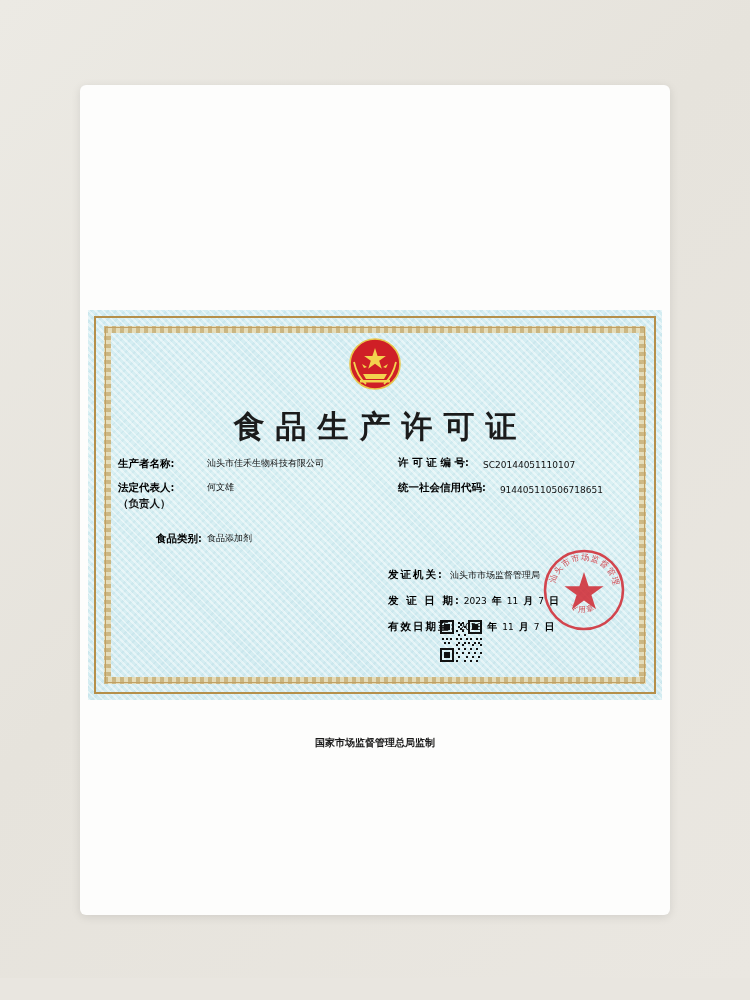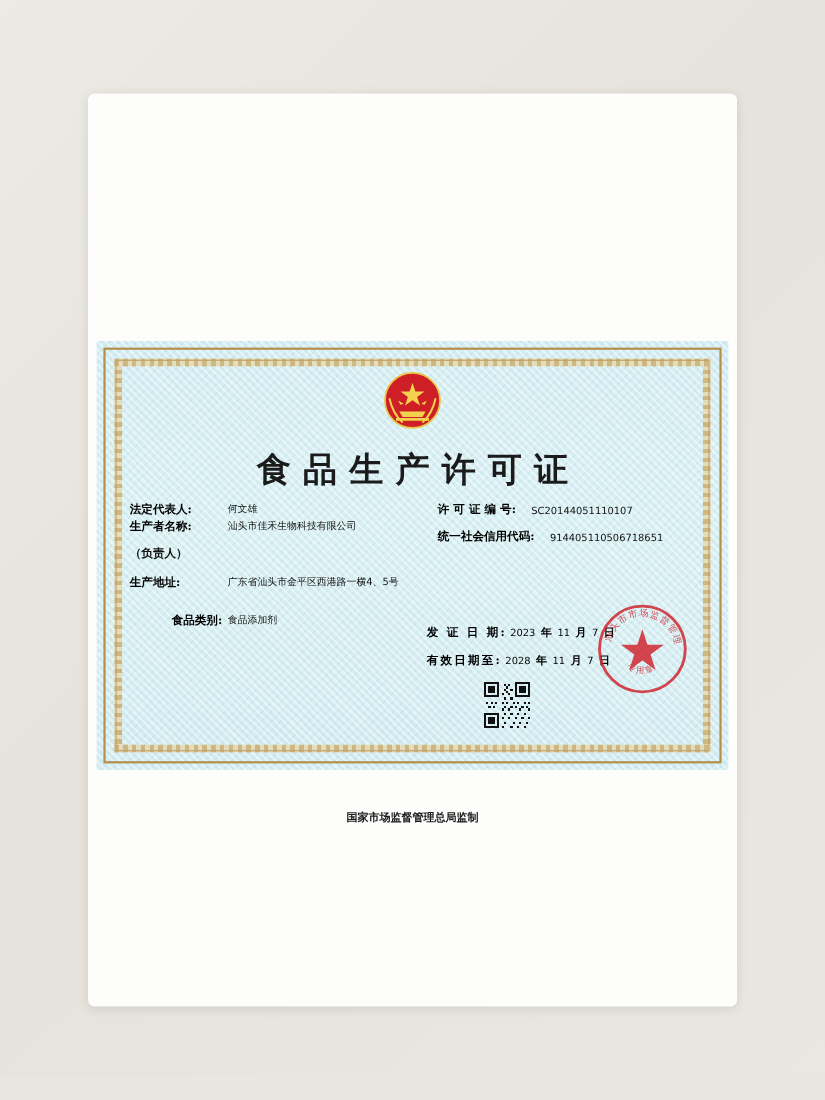--- a/index.html
+++ b/index.html
@@ -255,57 +255,57 @@
           <path d="M20 46 h30 v2.5 h-30 z" fill="#f3d34e"></path>
           <path d="M27 33 l-5 -3 2 4 z M43 33 l5 -3 -2 4 z" fill="#f3d34e"></path>
           <path d="M14 28 q3 14 12 22" fill="none" stroke="#f3d34e" stroke-width="1.8"></path>
           <path d="M56 28 q-3 14 -12 22" fill="none" stroke="#f3d34e" stroke-width="1.8"></path>
         </svg>
       </div>
 
       <div class="cert-title">食品生产许可证</div>
 
       <div class="fields-left">
+        <div class="row">
+          <span class="lbl lbl-w1">生产者名称:</span>
+          <span class="val">汕头市佳禾生物科技有限公司</span>
+        </div>
+
         <div class="row tight">
           <span class="lbl lbl-w1">法定代表人:</span>
           <span class="val">何文雄</span>
         </div>
-
-        <div class="row">
-          <span class="lbl lbl-w1">生产者名称:</span>
-          <span class="val">汕头市佳禾生物科技有限公司</span>
-        </div>
         <div class="row">
           <span class="sub-lbl lbl-w1">（负责人）</span>
         </div>
 
 
-        <div class="row" style="margin-top:12px;">
-          <span class="lbl lbl-w1">生产地址:</span>
-          <span class="val">广东省汕头市金平区西港路一横4、5号</span>
-        </div>
 
         <div class="row" style="margin-top:20px;text-align:right;">
           <span class="lbl lbl-w1">食品类别:</span>
           <span class="val">食品添加剂</span>
         </div>
       </div>
 
       <div class="fields-right">
         <div class="rrow">
           <span class="rlbl">许 可 证 编 号:</span>
           <span class="rval">SC20144051110107</span>
         </div>
         <div class="rrow">
           <span class="rlbl">统一社会信用代码:</span>
           <span class="rval">914405110506718651</span>
         </div>
       </div>
 
       <div class="issue-block">
+        <div class="issue-row">
+          <span class="issue-lbl">发证机关:</span>
+          <span class="issue-val">汕头市市场监督管理局</span>
+        </div>
         <div class="issue-row">
           <span class="issue-lbl">发 证 日 期:</span>
           <span class="date-num">2023</span>
           <span class="date-cjk">年</span>
           <span class="date-num">11</span>
           <span class="date-cjk">月</span>
           <span class="date-num">7</span>
           <span class="date-cjk">日</span>
         </div>
         <div class="issue-row">

